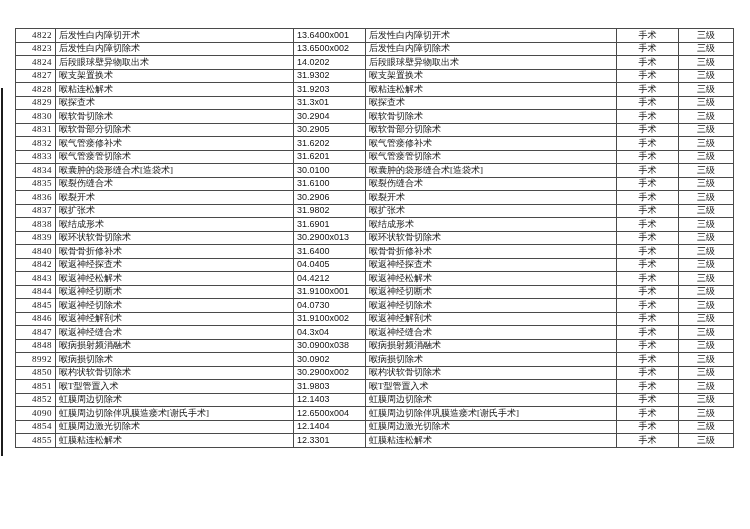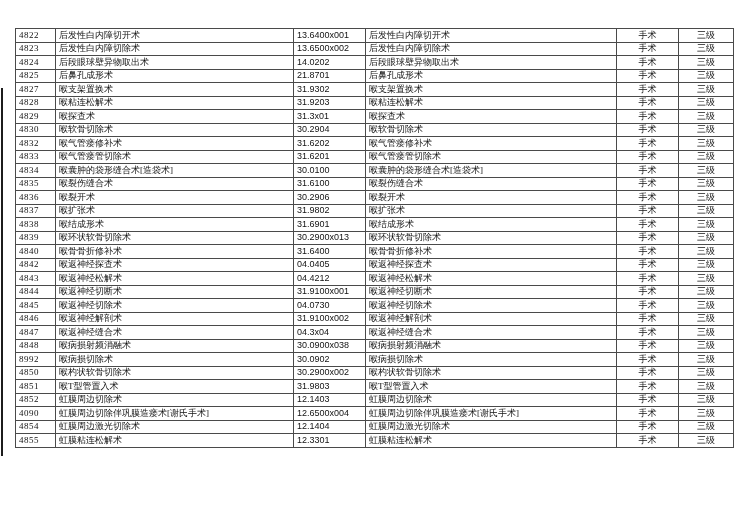--- a/index.html
+++ b/index.html
@@ -37,21 +37,21 @@
     height: 12.5px;
     padding: 0 3px;
     font-size: 9px;
     line-height: 1;
     white-space: nowrap;
     overflow: hidden;
     vertical-align: middle;
     color: #121212;
   }
   td.c-seq {
-    text-align: left;
+    text-align: right;
     font-family: "Liberation Serif", serif;
     letter-spacing: 0.5px;
   }
   td.c-name, td.c-name2, td.c-cat, td.c-level {
     font-family: "Liberation Serif", serif;
   }
   td.c-code {
     font-family: "Liberation Sans", sans-serif;
     font-size: 9.5px;
   }
@@ -94,28 +94,20 @@
 
   <tr>
     <td class="c-seq">4824</td>
     <td class="c-name">后段眼球壁异物取出术</td>
     <td class="c-code">14.0202</td>
     <td class="c-name2">后段眼球壁异物取出术</td>
     <td class="c-cat">手术</td>
     <td class="c-level">三级</td>
   </tr>
 
-  <tr>
-    <td class="c-seq">4825</td>
-    <td class="c-name">后鼻孔成形术</td>
-    <td class="c-code">21.8701</td>
-    <td class="c-name2">后鼻孔成形术</td>
-    <td class="c-cat">手术</td>
-    <td class="c-level">三级</td>
-  </tr>
 
 
   <tr>
     <td class="c-seq">4827</td>
     <td class="c-name">喉支架置换术</td>
     <td class="c-code">31.9302</td>
     <td class="c-name2">喉支架置换术</td>
     <td class="c-cat">手术</td>
     <td class="c-level">三级</td>
   </tr>
@@ -140,20 +132,28 @@
 
   <tr>
     <td class="c-seq">4830</td>
     <td class="c-name">喉软骨切除术</td>
     <td class="c-code">30.2904</td>
     <td class="c-name2">喉软骨切除术</td>
     <td class="c-cat">手术</td>
     <td class="c-level">三级</td>
   </tr>
 
+  <tr>
+    <td class="c-seq">4831</td>
+    <td class="c-name">喉软骨部分切除术</td>
+    <td class="c-code">30.2905</td>
+    <td class="c-name2">喉软骨部分切除术</td>
+    <td class="c-cat">手术</td>
+    <td class="c-level">三级</td>
+  </tr>
 
   <tr>
     <td class="c-seq">4832</td>
     <td class="c-name">喉气管瘘修补术</td>
     <td class="c-code">31.6202</td>
     <td class="c-name2">喉气管瘘修补术</td>
     <td class="c-cat">手术</td>
     <td class="c-level">三级</td>
   </tr>
 

